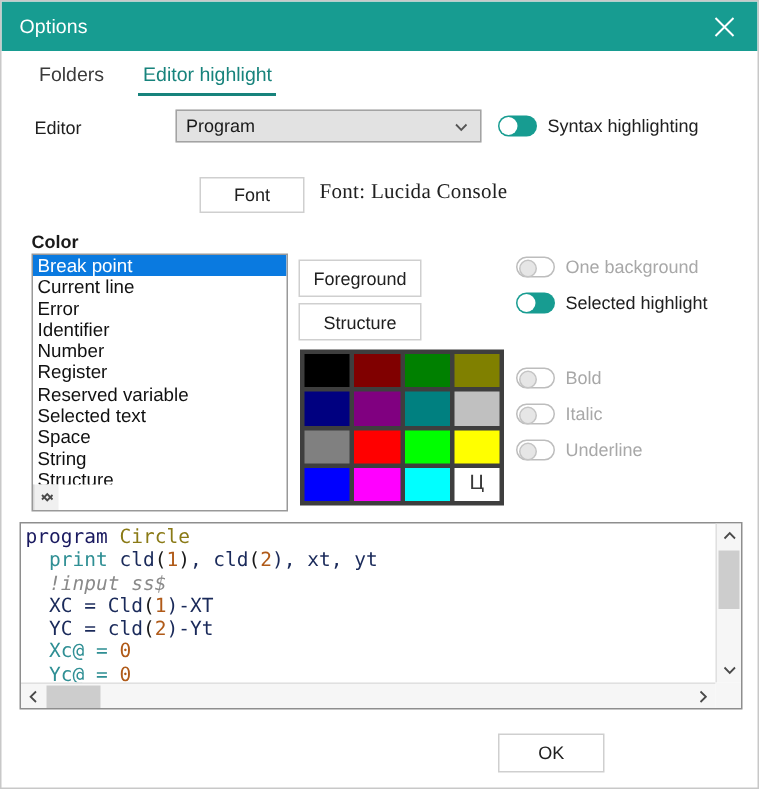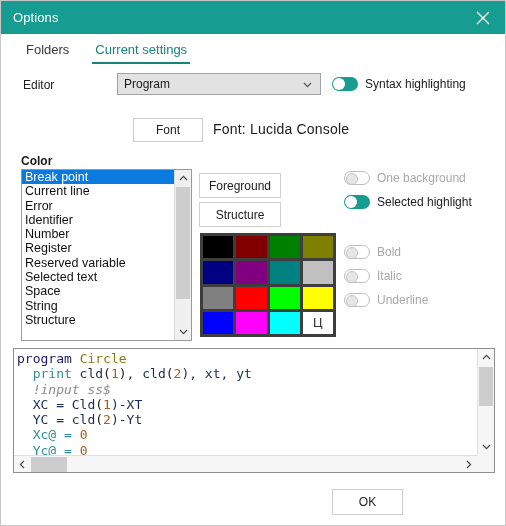--- a/index.html
+++ b/index.html
@@ -121,36 +121,37 @@
     font-size: 12px;
     color: #202020;
     display: flex;
     align-items: center;
     justify-content: center;
     box-sizing: border-box;
   }
   .font-btn { left: 132px; top: 117px; width: 70px; height: 24px; }
   .font-name {
     left: 212px; top: 120px;
-    font-family: Liberation Sans, sans-serif;
+    font-family: Liberation Serif, serif;
     font-size: 14px;
     color: #202020;
     letter-spacing: .2px;
   }
   
   .grp-title { font-size: 12px; font-weight: bold; color: #1a1a1a; text-align: center; }
   .color-title { left: 20px; top: 153px; }
   .listbox {
     left: 20px; top: 168px;
     width: 171px; height: 172px;
     border: 1px solid #999999;
     background: #ffffff;
     box-sizing: border-box;
     display: flex;
     overflow: hidden;
+    flex-direction: column;
   }
   .list-items {
     flex: 1 1 auto;
     padding: 0;
     margin: 0;
     overflow: hidden;
   }
   .list-item {
     font-size: 12.5px;
     line-height: 14.3px;
@@ -285,21 +286,21 @@
     <div class="title">Options</div>
     <div class="close-btn">
       <svg width="16" height="16" viewBox="0 0 16 16" aria-hidden="true">
         <path d="M2 2 L14 14 M14 2 L2 14" stroke="#ffffff" stroke-width="1.3" fill="none"></path>
       </svg>
     </div>
   </div>
 
   <div class="tabs">
     <div class="tab">Folders</div>
-    <div class="tab active">Current settings</div>
+    <div class="tab active">Editor highlight</div>
   </div>
 
   <div class="abs lbl editor-label">Editor</div>
 
   <div class="abs combo">
     <span>Program</span>
     <span class="chev">
       <svg width="13" height="13" viewBox="0 0 13 13">
           <path d="M3 5 L6.5 8.6 L10 5" stroke="#555" stroke-width="1.2" fill="none"></path>
         </svg>

